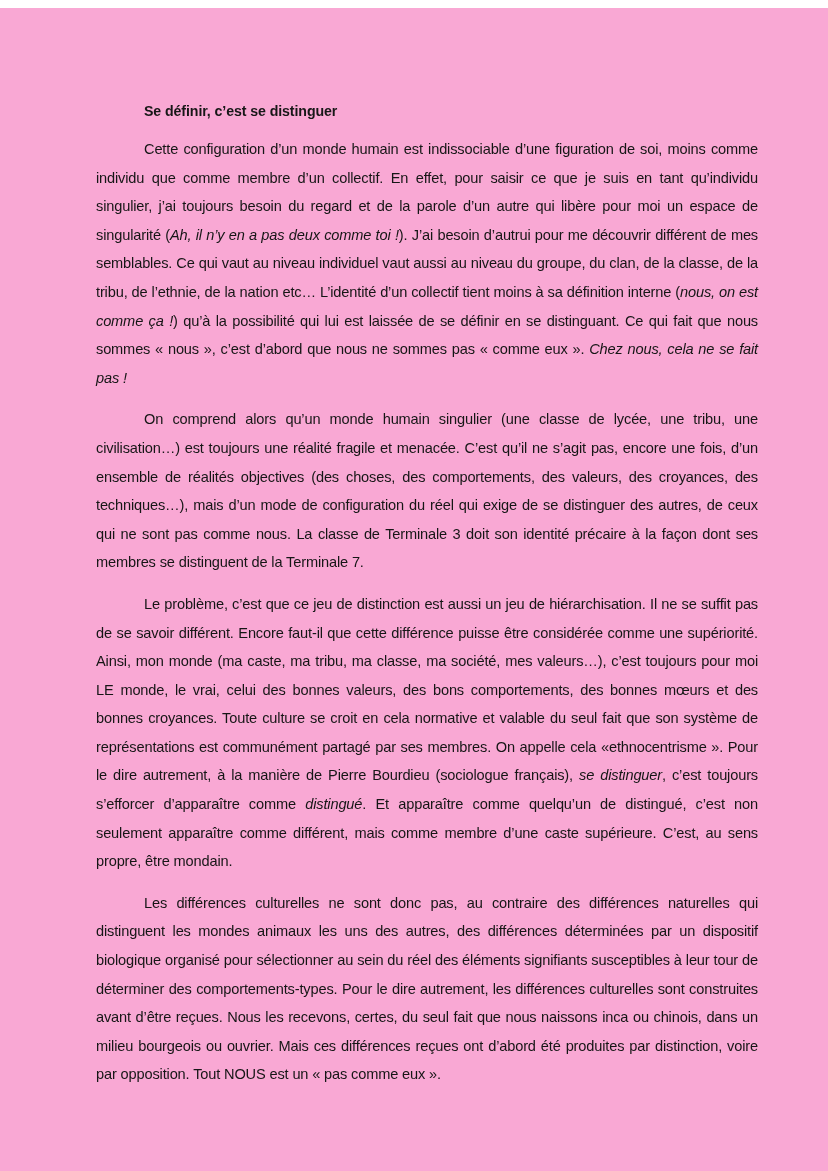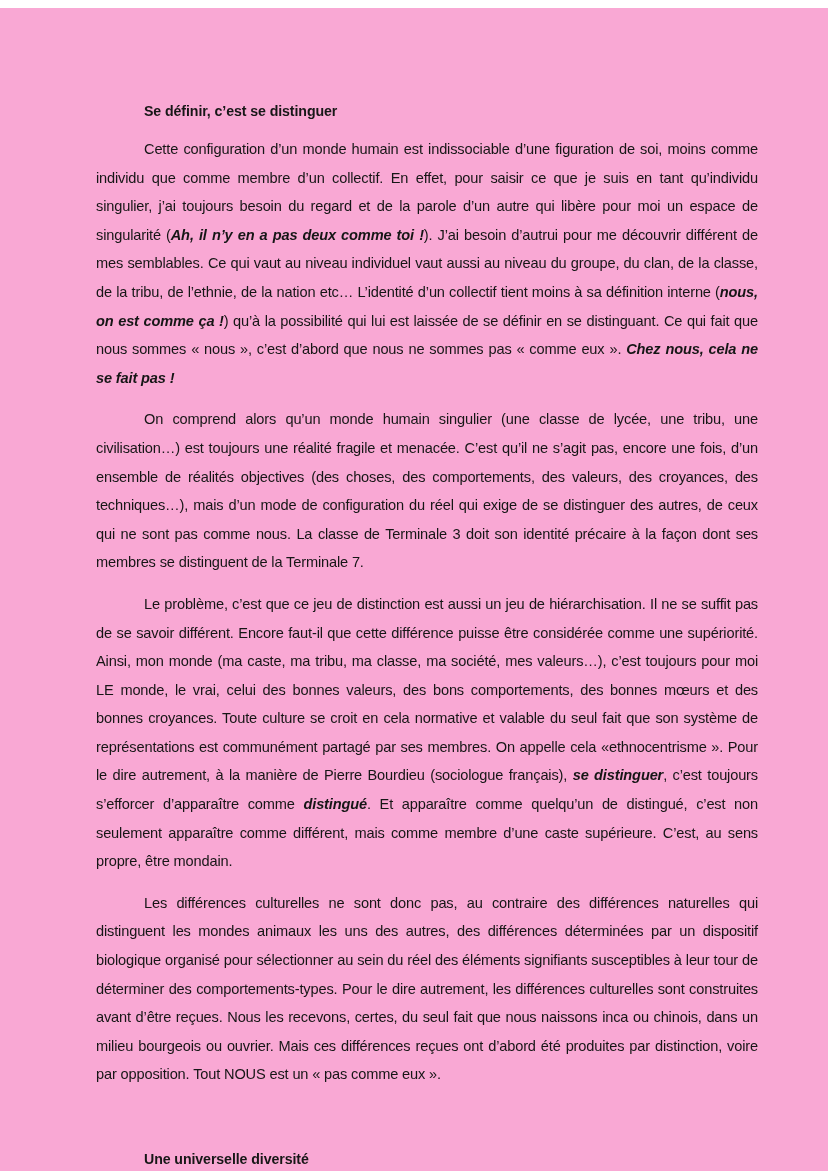--- a/index.html
+++ b/index.html
@@ -52,34 +52,32 @@
     margin-bottom: 0;
   }
   .spacer-before-heading {
     height: 47px;
   }
   b, strong {
     font-weight: normal;
   }
   i, em {
     font-style: italic;
-    font-weight: bold;
   }
 </style>
 </head>
 <body>
 
 <div class="page">
   <div class="content">
 
     <h2 class="heading">Se définir, c’est se distinguer</h2>
 
     <p class="para"><span>Cette configuration d’un monde humain est indissociable d’une </span><b>figuration de soi</b><span>, moins comme individu que comme membre d’un collectif. En effet, pour saisir ce que je suis en tant qu’individu singulier, j’ai toujours besoin du regard et de la parole d’un autre qui libère pour moi un espace de singularité (</span><i>Ah, il n’y en a pas deux comme toi !</i><span>). J’ai besoin d’autrui pour me découvrir différent de mes semblables. Ce qui vaut au niveau individuel vaut aussi au niveau du groupe, du clan, de la classe, de la tribu, de l’ethnie, de la nation etc… L’identité d’un collectif tient moins à sa définition interne (</span><i>nous, on est comme ça !</i><span>) qu’à la possibilité qui lui est laissée de se définir en se distinguant. Ce qui fait que nous sommes « nous », c’est d’abord que nous ne sommes pas « comme eux ». </span><i>Chez nous, cela ne se fait pas !</i></p>
     <p class="para"><span>On comprend alors qu’un monde humain singulier (une classe de lycée, une tribu, une civilisation…) est toujours une réalité fragile et menacée. C’est qu’il ne s’agit pas, encore une fois, d’un ensemble de réalités objectives (des choses, des comportements, des valeurs, des croyances, des techniques…), mais d’un mode de configuration du réel qui exige de se distinguer des autres, de ceux qui ne sont pas comme nous. La classe de Terminale 3 doit son identité précaire à la façon dont ses membres se distinguent de la Terminale 7.</span></p>
     <p class="para"><span>Le problème, c’est que ce jeu de distinction est aussi un jeu de hiérarchisation. Il ne se suffit pas de se savoir différent. Encore faut-il que cette différence puisse être considérée comme une supériorité. Ainsi, mon monde (ma caste, ma tribu, ma classe, ma société, mes valeurs…), c’est toujours pour moi LE monde, le vrai, celui des bonnes valeurs, des bons comportements, des bonnes mœurs et des bonnes croyances. Toute culture se croit en cela normative et valable du seul fait que son système de représentations est communément partagé par ses membres. On appelle cela «</span><b>ethnocentrisme</b><span> ». Pour le dire autrement, à la manière de Pierre Bourdieu (sociologue français), </span><i>se distinguer</i><span>, c’est toujours s’efforcer d’apparaître comme </span><i>distingué</i><span>. Et apparaître comme quelqu’un de distingué, c’est non seulement apparaître comme différent, mais comme membre d’une caste supérieure. C’est, au sens propre, être </span><b>mondain</b><span>.</span></p>
     <p class="para"><span>Les </span><b>différences culturelles</b><span> ne sont donc pas, au contraire des différences naturelles qui distinguent les mondes animaux les uns des autres, des différences déterminées par un dispositif biologique organisé pour sélectionner au sein du réel des éléments signifiants susceptibles à leur tour de déterminer des comportements-types. Pour le dire autrement, les différences culturelles sont construites avant d’être reçues. Nous les recevons, certes, du seul fait que nous naissons inca ou chinois, dans un milieu bourgeois ou ouvrier. Mais ces différences reçues ont d’abord été produites par distinction, voire par opposition. Tout NOUS est un « pas comme eux ».</span></p>
 
     <div class="spacer-before-heading"></div>
 
-    <h2 class="heading second">Une universelle diversité</h2>
 
   </div>
 </div>
 
 </body></html>

